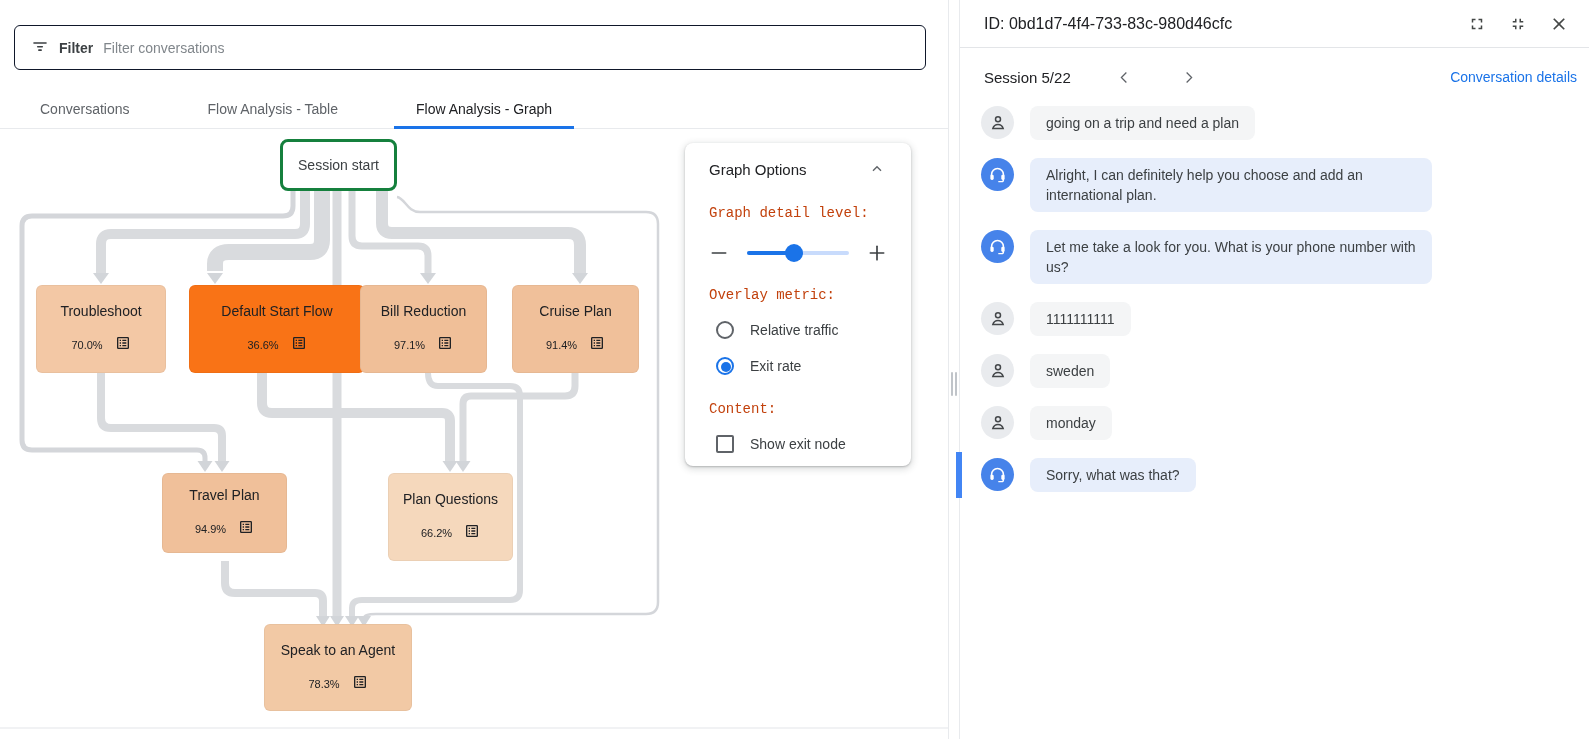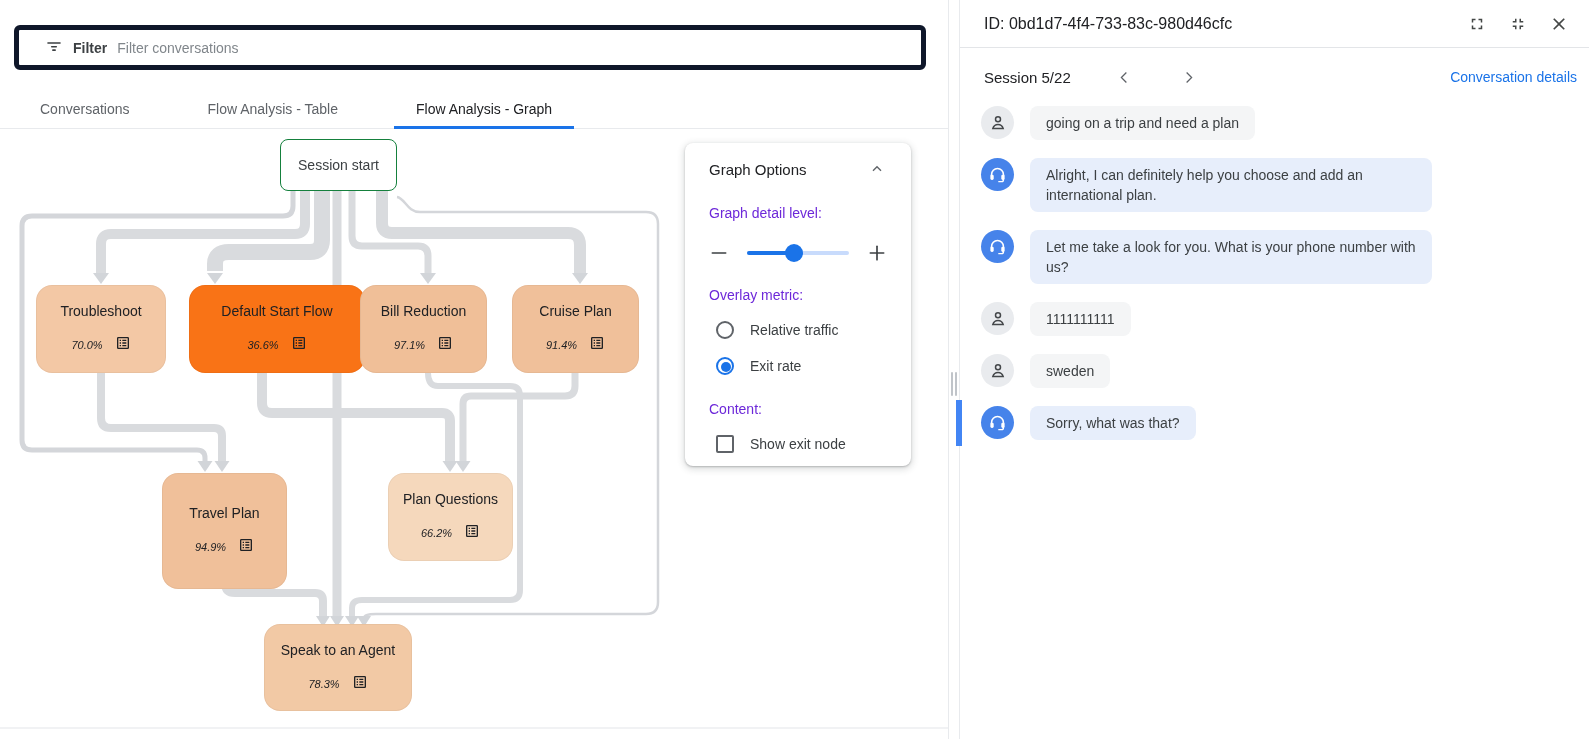--- a/index.html
+++ b/index.html
@@ -2,52 +2,52 @@
 <html><head>
 <meta charset="utf-8">
 <style>
   * { margin:0; padding:0; box-sizing:border-box; }
   html,body { width:1589px; height:739px; overflow:hidden; background:#fff;
     font-family:"Liberation Sans", sans-serif; color:#202124; }
 
   
   .left-panel { position:absolute; left:0; top:0; width:948px; height:739px; background:#fff; }
   .filter-bar { position:absolute; left:14px; top:25px; width:912px; height:45px;
-    border:5px solid #0f172a; border-radius:6px; display:flex; align-items:center; gap:10px; padding:0 26px; }
+    border:1px solid #0f172a; border-radius:6px; display:flex; align-items:center; gap:10px; padding:0 16px; }
   .filter-label { font-size:14px; font-weight:700; color:#3c4043; }
   .filter-input { border:none; outline:none; flex:1; font-size:14px; font-family:inherit; color:#3c4043; background:transparent; }
   .filter-input::placeholder { color:#80868b; }
 
   .tabs { position:absolute; left:0; top:91px; width:948px; height:38px;
     border-bottom:1px solid #e8eaed; display:flex; padding-left:18px; }
   .tab { padding:0 22px; display:flex; align-items:center; font-size:14px; color:#5f6368;
     cursor:pointer; border-bottom:3px solid transparent; margin-bottom:-1px; }
   .tab.active { color:#202124; font-weight:500; border-bottom-color:#1a73e8; }
   .tab + .tab { margin-left:34px; }
 
   .graph-area { position:absolute; left:0; top:0; width:948px; height:739px; }
   .edges-svg { position:absolute; left:0; top:0; pointer-events:none; }
 
-  .flow-node { position:absolute; border-radius:16px; display:flex; flex-direction:column;
+  .flow-node { position:absolute; border-radius:6px; display:flex; flex-direction:column;
     align-items:center; justify-content:center; gap:16px; cursor:pointer;
     box-shadow:0 0 0 1px rgba(0,0,0,0.04) inset; }
   .flow-node .node-label { font-size:14px; color:#202124; }
   .node-stat { display:flex; align-items:center; gap:12px; }
-  .node-stat .pct { font-size:11px; color:#202124;font-style:italic; }
-  .start-node { position:absolute; background:#fff; border:1px solid #15803d; border-radius:8px;
+  .node-stat .pct { font-size:11px; color:#202124; }
+  .start-node { position:absolute; background:#fff; border:3px solid #15803d; border-radius:8px;
     display:flex; align-items:center; justify-content:center; font-size:14px; color:#3c4043; }
   .bottom-line { position:absolute; left:0; top:727px; width:948px; height:2px; background:#f1f2f4; }
 
   
   .graph-options { position:absolute; left:685px; top:143px; width:226px; height:323px;
     background:#fff; border-radius:8px; box-shadow:0 1px 2px rgba(60,64,67,.3), 0 2px 6px 2px rgba(60,64,67,.15);
     padding:16px 24px; }
   .go-title-row { display:flex; align-items:center; justify-content:space-between;gap:42px; }
   .go-title { font-size:15px; color:#202124; font-weight:500; }
-  .go-section-label { font-size:14px; color:#6d28d9; }
+  .go-section-label { font-size:14px; color:#c2410c;font-family:Liberation Mono, monospace; }
   .slider-row { display:flex; align-items:center; margin-top:20px; height:24px; }
   .slider-track { position:relative; flex:1; height:4px; border-radius:2px; background:#c8dbfc; margin:0 18px; }
   .slider-fill { position:absolute; left:0; top:0; height:4px; border-radius:2px; background:#1a73e8; }
   .slider-thumb { position:absolute; top:50%; width:18px; height:18px; border-radius:50%;
     background:#1a73e8; transform:translate(-50%,-50%); cursor:pointer; }
   .step-btn { width:20px; height:20px; display:flex; align-items:center; justify-content:center; cursor:pointer; }
   .radio-row, .check-row { display:flex; align-items:center; gap:16px; margin:18px 0 0 7px; cursor:pointer; }
   .radio { width:18px; height:18px; border-radius:50%; border:2px solid #5f6368; position:relative; flex:none; }
   .radio.checked { border-color:#1a73e8; }
   .radio.checked::after { content:""; position:absolute; left:3px; top:3px; width:10px; height:10px;
@@ -191,21 +191,21 @@
     <span class="node-label">Cruise Plan</span>
     <span class="node-stat">
       <span class="pct">91.4%</span>
       <span class="icon">
         <svg width="16" height="16" viewBox="0 0 24 24" fill="#202124">
                 <path d="M19 3H5a2 2 0 0 0-2 2v14a2 2 0 0 0 2 2h14a2 2 0 0 0 2-2V5a2 2 0 0 0-2-2zm0 16H5V5h14v14zM7 7h2v2H7zm0 4h2v2H7zm0 4h2v2H7zm4-8h6v2h-6zm0 4h6v2h-6zm0 4h6v2h-6z"></path>
               </svg>
       </span>
     </span>
   </div>
-        <div class="flow-node" style="left: 162px; top: 473px; width: 125px; height: 116px; background: rgb(240, 192, 154); justify-content: center;">
+        <div class="flow-node" style="left: 162px; top: 473px; width: 125px; height: 80px; background: rgb(240, 192, 154); justify-content: center;">
     <span class="node-label">Travel Plan</span>
     <span class="node-stat">
       <span class="pct">94.9%</span>
       <span class="icon">
         <svg width="16" height="16" viewBox="0 0 24 24" fill="#202124">
                 <path d="M19 3H5a2 2 0 0 0-2 2v14a2 2 0 0 0 2 2h14a2 2 0 0 0 2-2V5a2 2 0 0 0-2-2zm0 16H5V5h14v14zM7 7h2v2H7zm0 4h2v2H7zm0 4h2v2H7zm4-8h6v2h-6zm0 4h6v2h-6zm0 4h6v2h-6z"></path>
               </svg>
       </span>
     </span>
   </div>
@@ -381,20 +381,32 @@
       <svg class="ic-user" width="20" height="20" viewBox="0 0 24 24">
         <g fill="none" stroke="#44474a" stroke-width="1.8">
               <circle cx="12" cy="7.6" r="3"></circle>
               <path d="M5.8 18.6c1-3.3 3.3-4.8 6.2-4.8s5.2 1.5 6.2 4.8z"></path>
             </g>
       </svg>
 
     </span>
     <span class="bubble user">sweden</span>
   </div>
+      <div class="msg-row">
+    <span class="avatar user">
+      <svg class="ic-user" width="20" height="20" viewBox="0 0 24 24">
+        <g fill="none" stroke="#44474a" stroke-width="1.8">
+              <circle cx="12" cy="7.6" r="3"></circle>
+              <path d="M5.8 18.6c1-3.3 3.3-4.8 6.2-4.8s5.2 1.5 6.2 4.8z"></path>
+            </g>
+      </svg>
+
+    </span>
+    <span class="bubble user">monday</span>
+  </div>
       <div class="msg-row highlighted">
     <span class="avatar agent">
 
       <svg class="ic-agent" width="19" height="19" viewBox="0 0 24 24">
         <path d="M4.5 14v-2a7.5 7.5 0 0 1 15 0v2" fill="none" stroke="#fff" stroke-width="2"></path>
         <rect x="3" y="12.2" width="4.2" height="6.6" rx="1.8" fill="#fff"></rect>
         <rect x="16.8" y="12.2" width="4.2" height="6.6" rx="1.8" fill="#fff"></rect>
         <path d="M19.5 17v1.6a2.4 2.4 0 0 1-2.4 2.4H13" fill="none" stroke="#fff" stroke-width="1.8"></path>
       </svg>
     </span>

